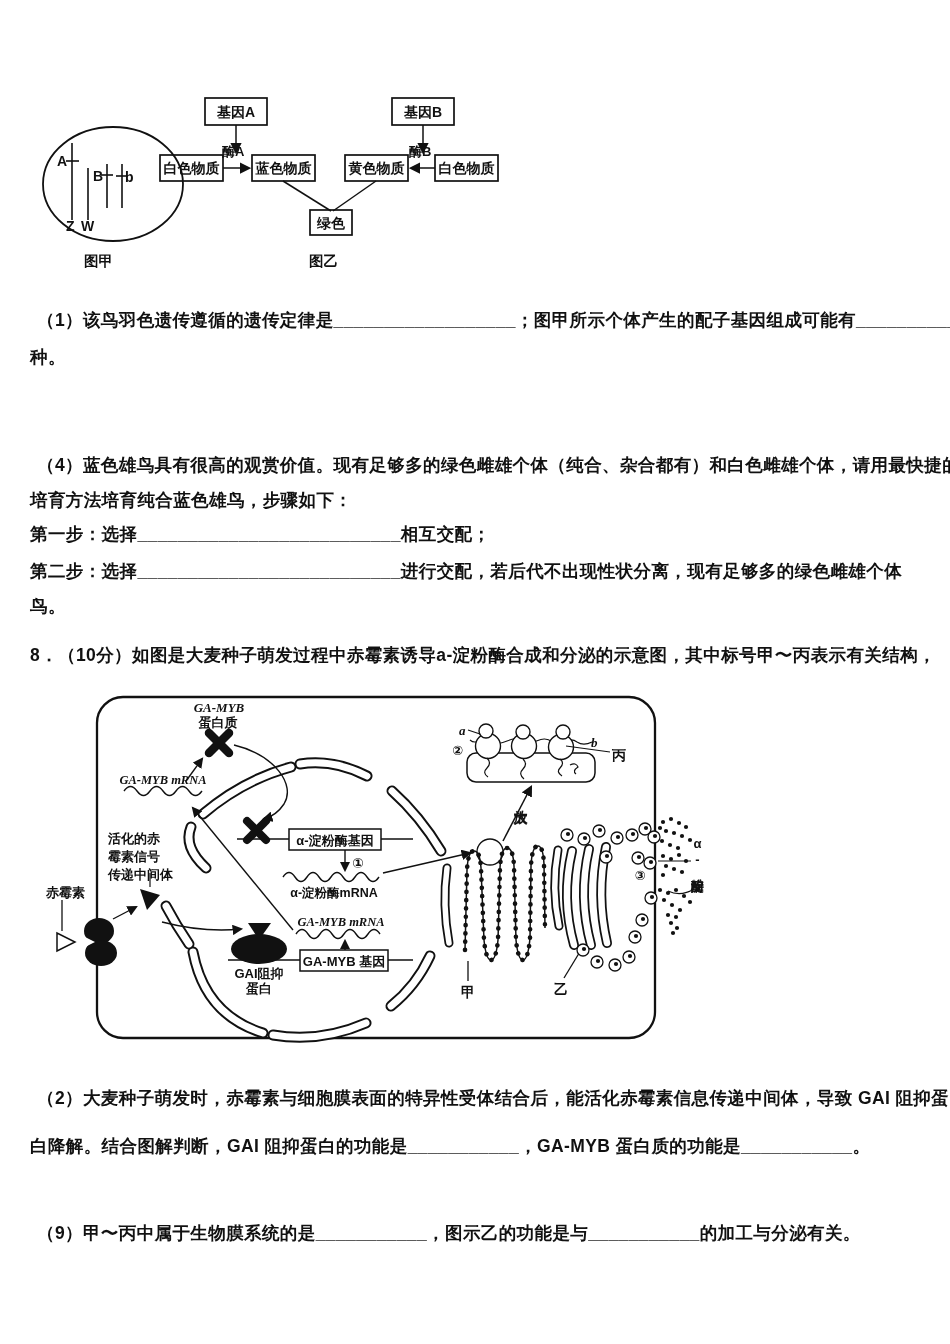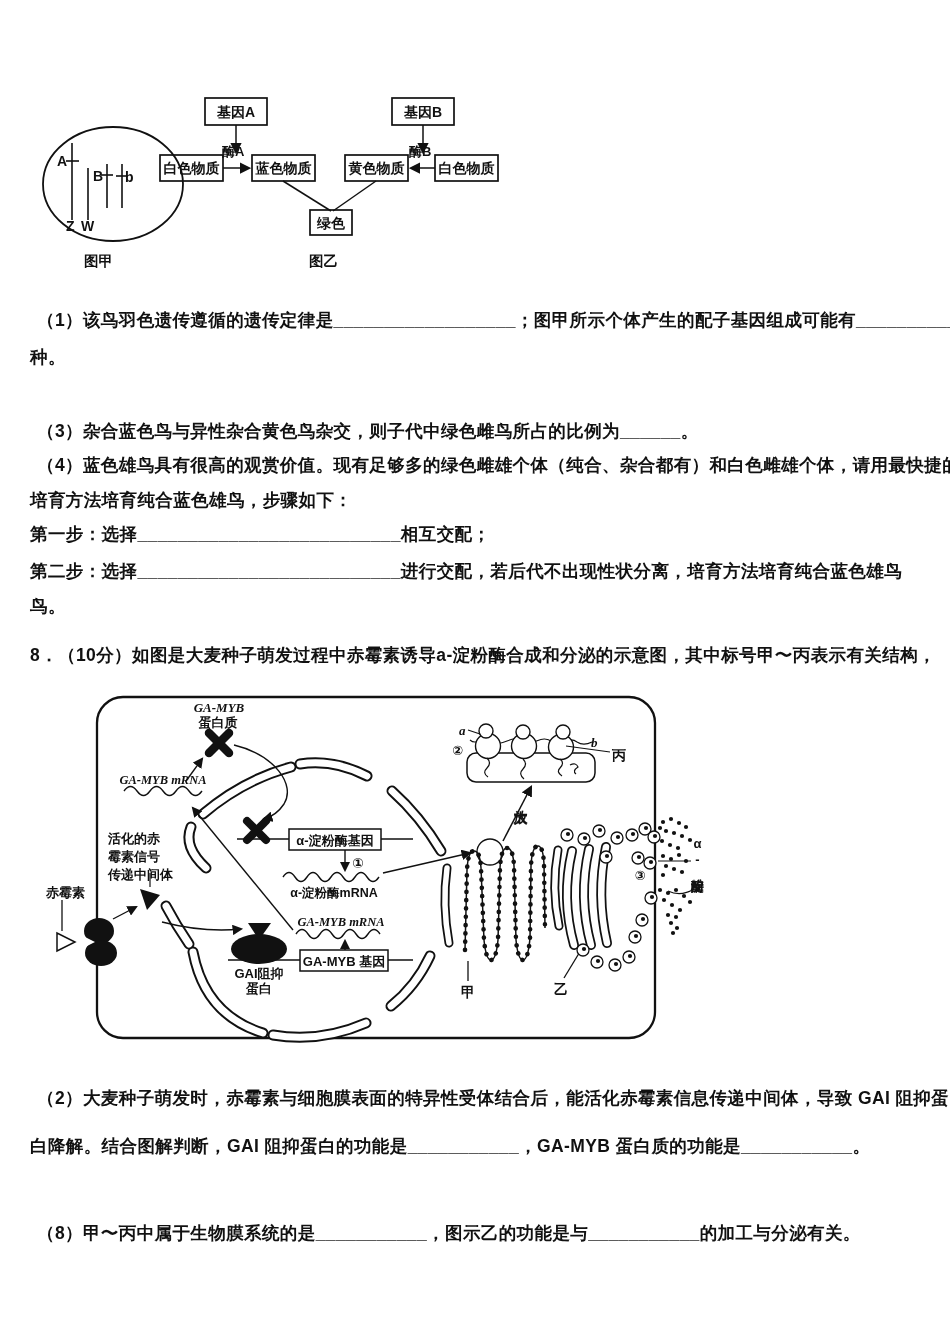--- a/index.html
+++ b/index.html
@@ -74,25 +74,24 @@
     <rect x="310" y="210" width="42" height="25" class="stroke" stroke-width="1.7"></rect>
     <text x="331" y="228" class="t14 mid">绿色</text>
   </g>
 
   <text x="84" y="266" class="t15">图甲</text>
   <text x="309" y="266" class="t15">图乙</text>
 </svg>
 
 <div class="line ind" style="top:308px">（1）该鸟羽色遗传遵循的遗传定律是__________________；图甲所示个体产生的配子基因组成可能有___________</div>
 <div class="line" style="top:345px">种。</div>
-<div class="line ind" style="top:419px">（3）杂合蓝色鸟与异性杂合黄色鸟杂交，则子代中绿色雌鸟所占的比例为______。</div>
 <div class="line ind" style="top:453px">（4）蓝色雄鸟具有很高的观赏价值。现有足够多的绿色雌雄个体（纯合、杂合都有）和白色雌雄个体，请用最快捷的</div>
 <div class="line" style="top:522px">第一步：选择__________________________相互交配；</div>
 <div class="line" style="top:488px">培育方法培育纯合蓝色雄鸟，步骤如下：</div>
-<div class="line" style="top:559px">第二步：选择__________________________进行交配，若后代不出现性状分离，培育方法培育纯合蓝色雄鸟</div>
+<div class="line" style="top:559px">第二步：选择__________________________进行交配，若后代不出现性状分离，现有足够多的绿色雌雄个体</div>
 <div class="line" style="top:594px">鸟。</div>
 
 <div class="line" style="top:643px">8．（10分）如图是大麦种子萌发过程中赤霉素诱导a-淀粉酶合成和分泌的示意图，其中标号甲〜丙表示有关结构，</div>
 
 <svg style="left:20px;top:685px;" width="710" height="365" viewBox="20 685 710 365">
   <defs>
     <marker id="ah2" viewBox="0 0 10 10" refX="8" refY="5" markerWidth="7.5" markerHeight="7.5" orient="auto-start-reverse">
       <path d="M0,0 L10,5 L0,10 z" fill="#111"></path>
     </marker>
   </defs>
@@ -321,15 +320,15 @@
   </g>
   <path d="M658,861 L691,861" class="stroke" stroke-width="1.2"></path>
   <path d="M694,889 Q681,897 668,891" class="stroke" stroke-width="1.2"></path>
 </svg>
 
 <div class="vert" style="left:514px;top:799px;font-size:14px;">放大</div>
 <div class="vert" style="left:690px;top:836px;">α-淀粉酶</div>
 
 <div class="line ind" style="top:1086px">（2）大麦种子萌发时，赤霉素与细胞膜表面的特异性受体结合后，能活化赤霉素信息传递中间体，导致 GAI 阻抑蛋</div>
 <div class="line" style="top:1134px">白降解。结合图解判断，GAI 阻抑蛋白的功能是___________，GA-MYB 蛋白质的功能是___________。</div>
-<div class="line ind" style="top:1221px">（8）甲〜丙中属于生物膜系统的是___________，图示乙的功能是与___________的加工与分泌有关。</div>
+<div class="line ind" style="top:1221px">（9）甲〜丙中属于生物膜系统的是___________，图示乙的功能是与___________的加工与分泌有关。</div>
 
 </div>
 
 </body></html>

